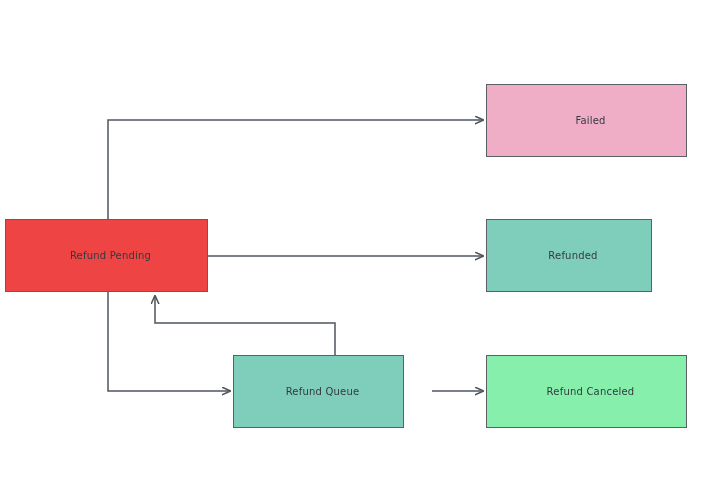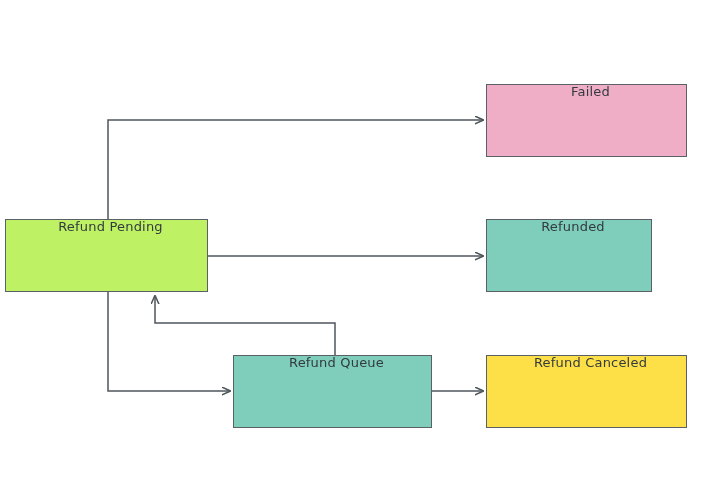--- a/index.html
+++ b/index.html
@@ -22,23 +22,24 @@
     left: 0;
     top: 0;
     width: 706px;
     height: 485px;
   }
   .node {
     position: absolute;
     box-sizing: border-box;
     border: 1.6px solid #5a6066;
     display: flex;
+    align-items: center;
     justify-content: center;
     color: #333b3f;
-    font-size: 13px;
+    font-size: 10px;
     font-family: "DejaVu Sans", sans-serif;
     letter-spacing: 0.2px;
     line-height: 1;
     z-index: 2;
     padding-left: 8px;
   }
   .node-label {
     display: block;
     white-space: nowrap;
   }
@@ -57,33 +58,33 @@
 
     <g fill="none" stroke="#4e565c" stroke-width="1.5" stroke-linecap="butt" stroke-linejoin="miter">
       <polyline points="108,219 108,120 483,120" marker-end="url(#arrowhead)"></polyline>
       <polyline points="208,256 483,256" marker-end="url(#arrowhead)"></polyline>
       <polyline points="108,292 108,391 230,391" marker-end="url(#arrowhead)"></polyline>
       <polyline points="335,355 335,323 155,323 155,296" marker-end="url(#arrowhead)"></polyline>
       <polyline points="432,391 483,391" marker-end="url(#arrowhead)"></polyline>
     </g>
   </svg>
 
-  <div class="node" id="node-refund-pending" style="left: 5px; top: 219px; width: 203px; height: 73px; background: #bef264; border-color: rgb(90, 96, 102); color: rgb(51, 59, 63);">
+  <div class="node" id="node-refund-pending" style="left: 5px; top: 219px; width: 203px; height: 73px; background: #ef4444; border-color: rgb(90, 96, 102); color: rgb(51, 59, 63);">
     <span class="node-label">Refund Pending</span>
   </div>
 
   <div class="node" id="node-failed" style="left: 486px; top: 84px; width: 201px; height: 73px; background: rgb(239, 173, 198); border-color: rgb(90, 96, 102); color: rgb(51, 59, 63);">
     <span class="node-label">Failed</span>
   </div>
 
   <div class="node" id="node-refunded" style="left: 486px; top: 219px; width: 166px; height: 73px; background: rgb(127, 205, 187); border-color: rgb(90, 96, 102); color: rgb(51, 59, 63);">
     <span class="node-label">Refunded</span>
   </div>
 
-  <div class="node" id="node-refund-queue" style="left: 233px; top: 355px; width: 199px; height: 73px; background: rgb(127, 205, 187); border-color: rgb(90, 96, 102); color: rgb(51, 59, 63);">
+  <div class="node" id="node-refund-queue" style="left: 233px; top: 355px; width: 171px; height: 73px; background: rgb(127, 205, 187); border-color: rgb(90, 96, 102); color: rgb(51, 59, 63);">
     <span class="node-label">Refund Queue</span>
   </div>
 
-  <div class="node" id="node-refund-canceled" style="left: 486px; top: 355px; width: 201px; height: 73px; background: #fde047; border-color: rgb(90, 96, 102); color: rgb(51, 59, 63);">
+  <div class="node" id="node-refund-canceled" style="left: 486px; top: 355px; width: 201px; height: 73px; background: #86efac; border-color: rgb(90, 96, 102); color: rgb(51, 59, 63);">
     <span class="node-label">Refund Canceled</span>
   </div>
 
 </div>
 
 </body></html>

